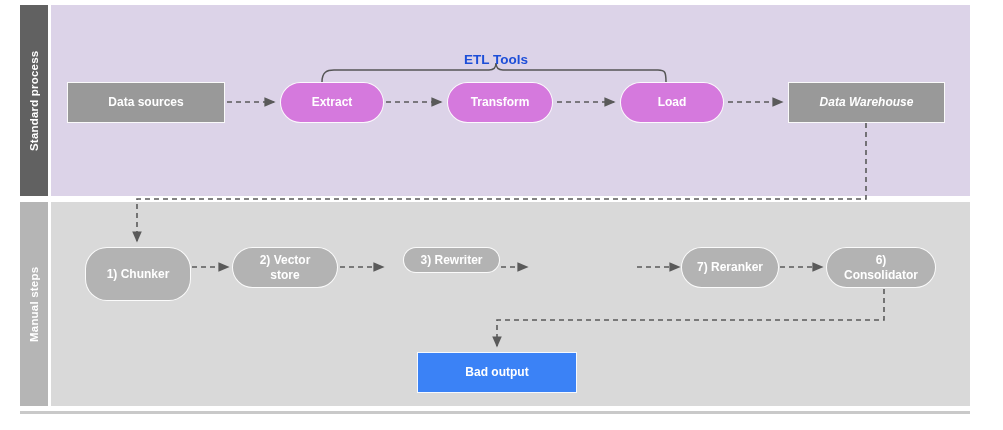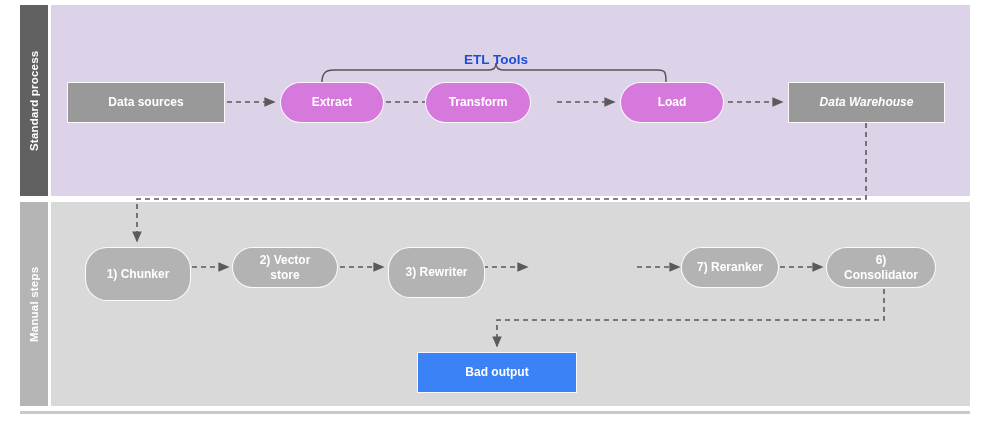--- a/index.html
+++ b/index.html
@@ -136,21 +136,21 @@
   <div id="etl-label">ETL Tools</div>
 
   <div class="node rect gray" style="left:67px; top:82px; width:158px; height:41px;">
     <span>Data sources</span>
   </div>
 
   <div class="node pill magenta" style="left:280px; top:82px; width:104px; height:41px;">
     <span>Extract</span>
   </div>
 
-  <div class="node pill magenta" style="left:425px; top:82px; width:106px; height:41px;">
+  <div class="node pill magenta" style="left:447px; top:82px; width:106px; height:41px;">
     <span>Transform</span>
   </div>
 
   <div class="node pill magenta" style="left:620px; top:82px; width:104px; height:41px;">
     <span>Load</span>
   </div>
 
   <div class="node rect gray" style="left:788px; top:82px; width:157px; height:41px;font-style:italic;">
     <span>Data Warehouse</span>
   </div>
@@ -159,21 +159,21 @@
     <span>1) Chunker</span>
   </div>
 
   <div class="node pill pillgray" style="left:232px; top:247px; width:106px; height:41px;">
     <span>
       <span>2) Vector</span><br>
       <span>store</span>
     </span>
   </div>
 
-  <div class="node pill pillgray" style="left:388px; top:247px; width:97px; height:51px;">
+  <div class="node pill pillgray" style="left:403px; top:247px; width:97px; height:26px;">
     <span>3) Rewriter</span>
   </div>
 
 
   <div class="node pill pillgray" style="left:681px; top:247px; width:98px; height:41px;">
     <span>7) Reranker</span>
   </div>
 
   <div class="node pill pillgray" style="left:826px; top:247px; width:110px; height:41px;">
     <span>

